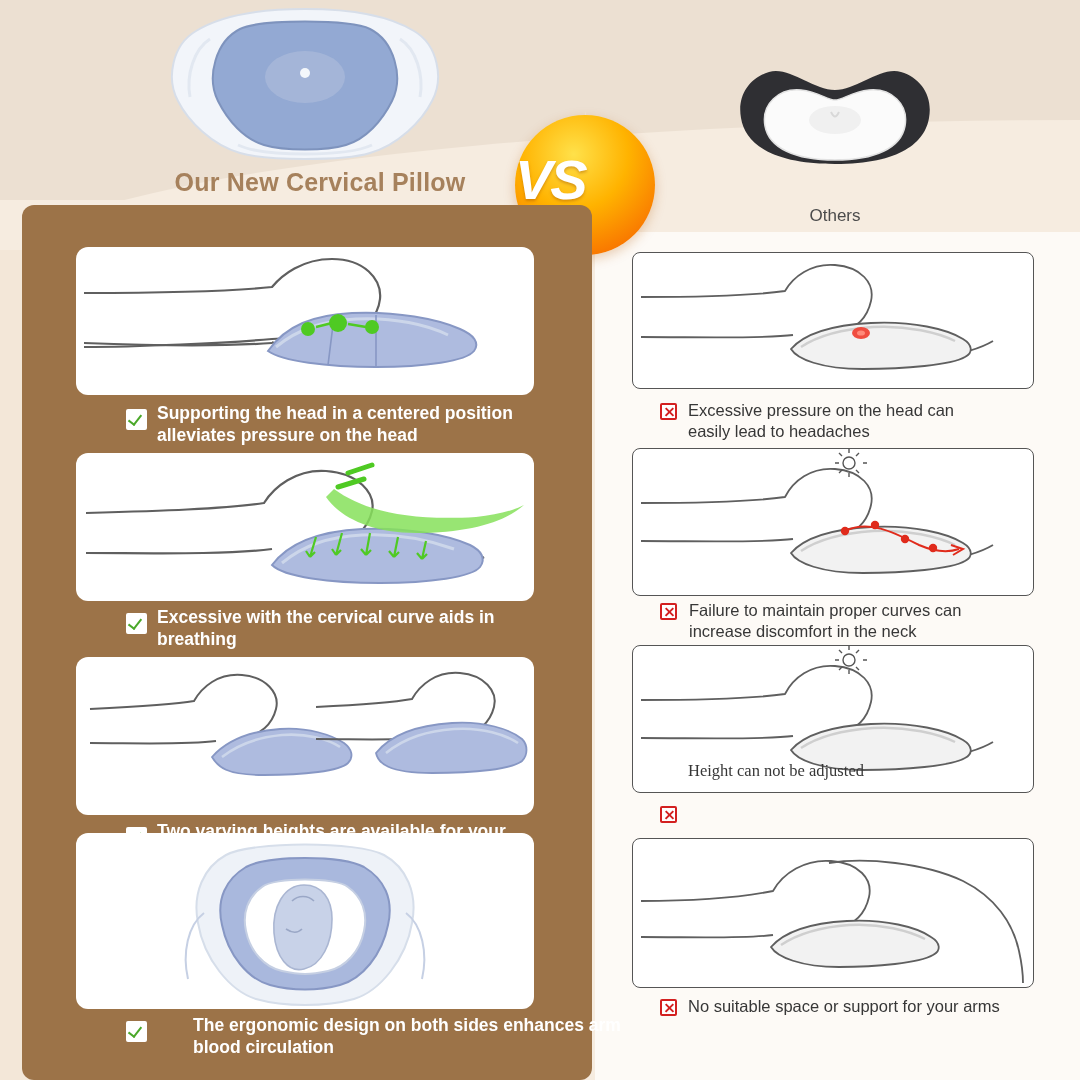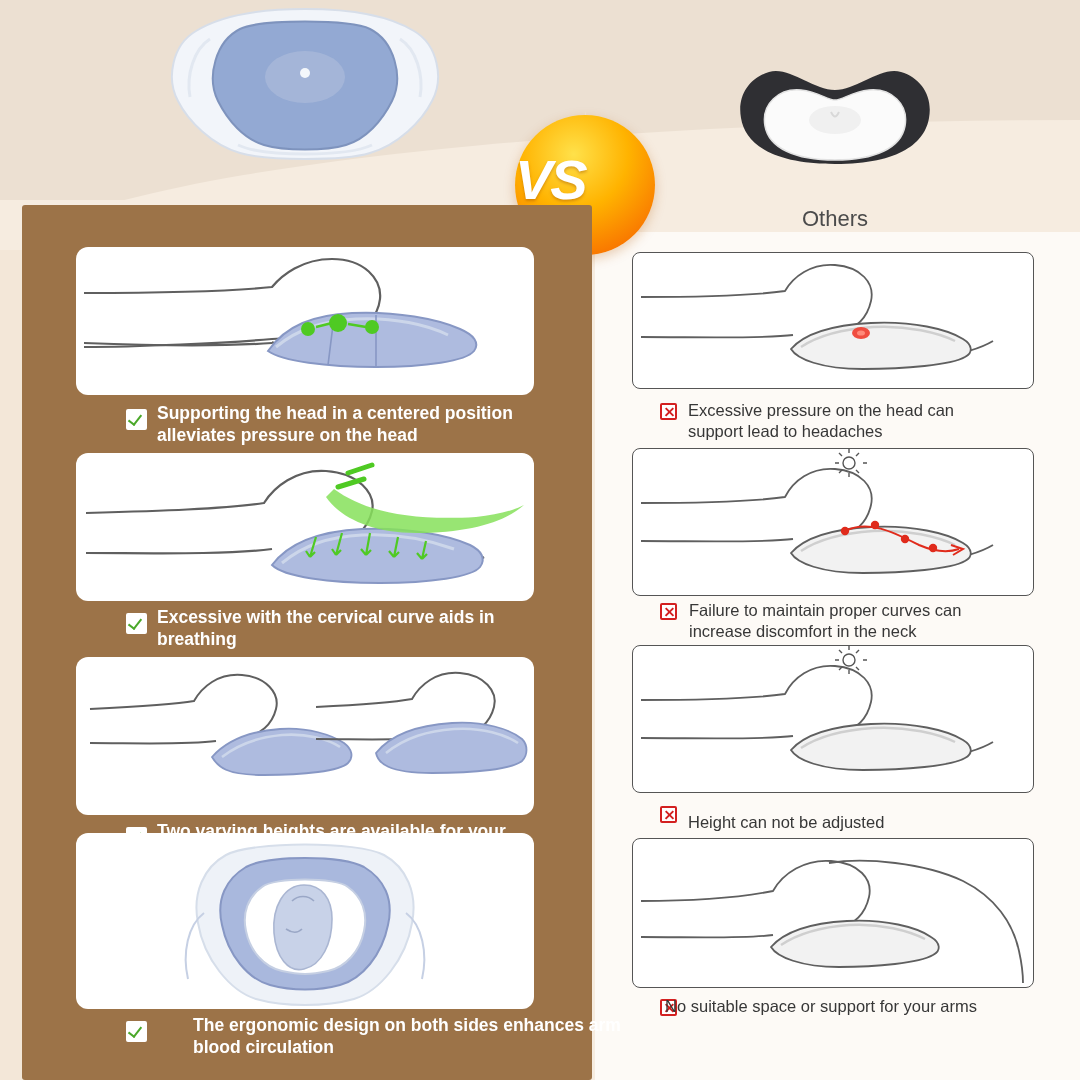--- a/index.html
+++ b/index.html
@@ -65,21 +65,21 @@
     font-size: 25px;
     font-weight: bold;
     color: #a6815c;
     letter-spacing: 0.2px;
   }
   .title-other {
     position: absolute;
     left: 700px; top: 206px;
     width: 270px;
     text-align: center;
-    font-size: 22px;
+    font-size: 17px;
     color: #4b4b4b;
   }
   
   .vs-wrap {
     position: absolute;
     left: 505px; top: 105px;
     width: 160px; height: 160px;
   }
   .vs-circle {
     position: absolute;
@@ -105,21 +105,21 @@
     position: absolute;
     left: 68px; top: 6px;
     width: 22px; height: 150px;
   }
   
   .left-card {
     position: absolute;
     left: 22px; top: 205px;
     width: 570px; height: 875px;
     background: #9c7348;
-    border-radius: 3px;
+    border-radius: 12px;
   }
   .panel {
     position: absolute;
     background: #ffffff;
     border-radius: 12px;
   }
   .feature-text {
     position: absolute;
     color: #ffffff;
     font-size: 17.5px;
@@ -198,20 +198,21 @@
 
   <div class="pillow-other">
     <svg viewBox="0 0 200 115" width="200" height="115">
       <path d="M6 56 C2 34 14 16 34 10 C54 4 78 28 100 28 C122 28 146 4 166 10 C186 16 198 34 194 56 C190 80 166 102 100 102 C34 102 10 80 6 56 Z" fill="#2f2f33"></path>
       <path d="M30 64 C26 42 44 26 66 28 C84 30 92 38 100 38 C108 38 116 30 134 28 C156 26 174 42 170 64 C166 86 140 98 100 98 C60 98 34 86 30 64 Z" fill="#fbfbfb" stroke="#e2e2e2" stroke-width="1.5"></path>
       <ellipse cx="100" cy="58" rx="26" ry="14" fill="#f0f0f0"></ellipse>
       <path d="M96 50 C99 56 101 56 104 50" fill="none" stroke="#d8d8d8" stroke-width="2"></path>
     </svg>
   </div>
 
+  <div class="title-new">Our New Cervical Pillow</div>
   <div class="title-other">Others</div>
 
   <div class="vs-wrap">
     <svg class="vs-bolt" viewBox="0 0 22 150" width="22" height="150">
       <path d="M13 0 L4 62 L14 60 L2 150 L20 66 L9 69 Z" fill="#ffffff" opacity="0.95"></path>
     </svg>
     <div class="vs-circle"></div>
     <div class="vs-text">VS</div>
   </div>
 
@@ -296,21 +297,21 @@
       <path d="M8 44 C64 44 124 42 152 38 C160 24 178 10 202 12 C228 14 242 30 238 48 C234 66 222 76 206 80" fill="none" stroke="#5f5f5f" stroke-width="1.8"></path>
       <path d="M8 84 C64 84 130 86 160 82" fill="none" stroke="#5f5f5f" stroke-width="1.8"></path>
       <path d="M164 92 C196 106 268 110 306 104 C334 100 350 94 360 88" fill="none" stroke="#5f5f5f" stroke-width="1.8"></path>
       <path d="M158 96 C172 80 200 72 238 70 C280 68 314 76 330 86 C340 92 340 100 332 104 C318 112 272 116 230 116 C188 116 164 106 158 96 Z" fill="#f2f2f2" stroke="#5f5f5f" stroke-width="1.8"></path>
       <path d="M168 94 C186 82 210 76 240 74 C274 72 306 80 322 88" fill="none" stroke="#cfcfcf" stroke-width="2.4"></path>
       <ellipse cx="228" cy="80" rx="9" ry="6" fill="#ef3b2c" opacity="0.9"></ellipse>
       <ellipse cx="228" cy="80" rx="4" ry="2.6" fill="#ff8a7a"></ellipse>
     </svg>
   </div>
   <div class="x-box" style="left:660px; top:403px;"></div>
-  <div class="rtext" style="left:688px; top:400px; width:310px;">Excessive pressure on the head can support lead to headaches</div>
+  <div class="rtext" style="left:688px; top:400px; width:310px;">Excessive pressure on the head can easily lead to headaches</div>
 
   <div class="rbox" style="left:632px; top:448px; width:400px; height:146px;">
     <svg viewBox="0 0 400 146" width="400" height="146">
       <path d="M8 54 C64 54 124 52 152 48 C160 32 178 18 202 20 C228 22 242 38 238 56 C234 74 222 84 206 88" fill="none" stroke="#5f5f5f" stroke-width="1.8"></path>
       <path d="M8 92 C64 92 130 94 160 90" fill="none" stroke="#5f5f5f" stroke-width="1.8"></path>
       <path d="M164 100 C196 114 268 118 306 112 C334 108 350 102 360 96" fill="none" stroke="#5f5f5f" stroke-width="1.8"></path>
       <path d="M158 104 C172 88 200 80 238 78 C280 76 314 84 330 94 C340 100 340 108 332 112 C318 120 272 124 230 124 C188 124 164 114 158 104 Z" fill="#f2f2f2" stroke="#5f5f5f" stroke-width="1.8"></path>
       <path d="M168 102 C186 90 210 84 240 82 C274 80 306 88 322 96" fill="none" stroke="#cfcfcf" stroke-width="2.4"></path>
       <g stroke="#e02b1c" stroke-width="2" fill="none">
         <path d="M212 82 C236 70 262 84 286 96 C300 102 314 104 326 100"></path>
@@ -336,28 +337,28 @@
       <path d="M164 100 C196 114 268 118 306 112 C334 108 350 102 360 96" fill="none" stroke="#5f5f5f" stroke-width="1.8"></path>
       <path d="M158 104 C172 88 200 80 238 78 C280 76 314 84 330 94 C340 100 340 108 332 112 C318 120 272 124 230 124 C188 124 164 114 158 104 Z" fill="#f2f2f2" stroke="#5f5f5f" stroke-width="1.8"></path>
       <path d="M168 102 C186 90 210 84 240 82 C274 80 306 88 322 96" fill="none" stroke="#cfcfcf" stroke-width="2.4"></path>
       <g stroke="#555" stroke-width="1.4" fill="none">
         <circle cx="216" cy="14" r="6"></circle>
         <path d="M216 4 L216 0 M216 24 L216 28 M206 14 L202 14 M230 14 L234 14 M209 7 L206 4 M223 7 L226 4 M209 21 L206 24 M223 21 L226 24"></path>
       </g>
     </svg>
   </div>
   <div class="x-box" style="left:660px; top:806px;"></div>
-  <div class="rtext" style="left:688px; top:812px; width:320px;">Height can not be adjusted</div>
+  <div class="rtext" style="left:688px; top:760px; width:320px;font-family:Liberation Serif, serif;">Height can not be adjusted</div>
 
   <div class="rbox" style="left:632px; top:838px; width:400px; height:148px;">
     <svg viewBox="0 0 400 148" width="400" height="148">
       <path d="M8 62 C60 62 110 58 140 52 C150 34 172 20 198 22 C226 24 240 40 236 58 C232 76 220 86 204 90" fill="none" stroke="#5f5f5f" stroke-width="1.8"></path>
       <path d="M196 24 C232 18 292 24 330 42 C362 58 380 84 386 112 C390 130 390 140 390 144" fill="none" stroke="#5f5f5f" stroke-width="1.8"></path>
       <path d="M8 98 C60 98 110 100 140 96" fill="none" stroke="#5f5f5f" stroke-width="1.8"></path>
       <path d="M144 106 C176 120 240 124 278 118" fill="none" stroke="#5f5f5f" stroke-width="1.8"></path>
       <path d="M138 108 C152 92 178 84 214 82 C252 80 284 88 298 98 C308 104 308 112 300 116 C286 124 244 128 206 128 C168 128 144 118 138 108 Z" fill="#f2f2f2" stroke="#5f5f5f" stroke-width="1.8"></path>
       <path d="M148 106 C166 94 188 88 216 86 C248 84 276 92 292 100" fill="none" stroke="#cfcfcf" stroke-width="2.4"></path>
     </svg>
   </div>
   <div class="x-box" style="left:660px; top:999px;"></div>
-  <div class="rtext" style="left:656px; top:996px; width:330px;text-align:center;">No suitable space or support for your arms</div>
+  <div class="rtext" style="left:688px; top:996px; width:330px;">No suitable space or support for your arms</div>
 
 </div>
 
 </body></html>

